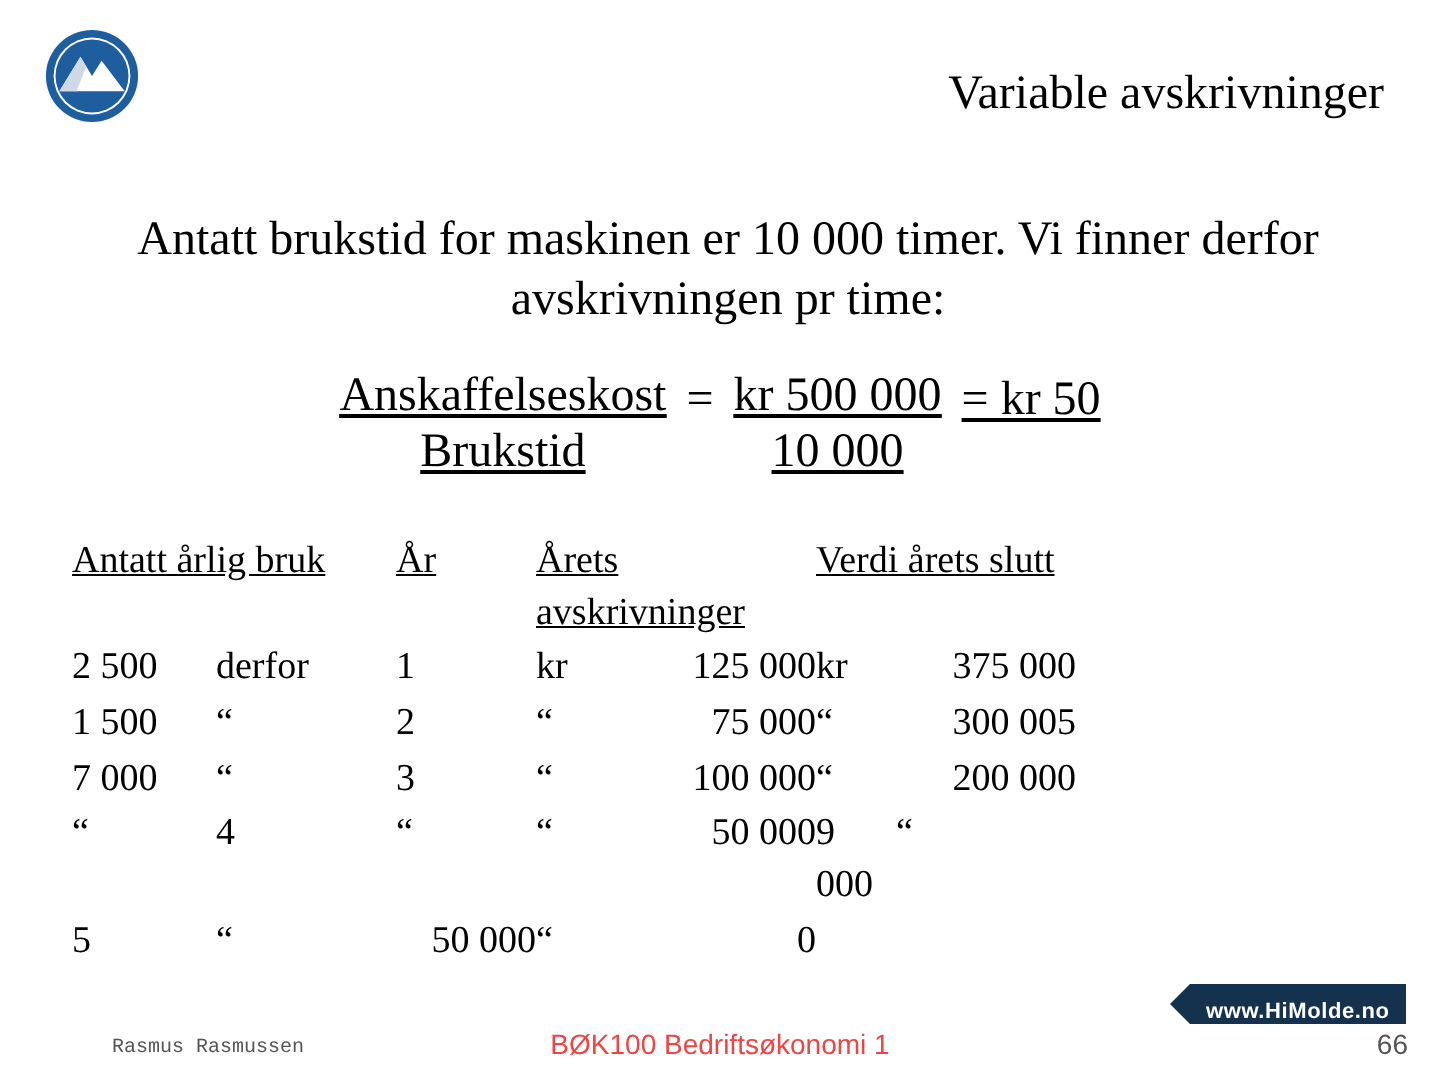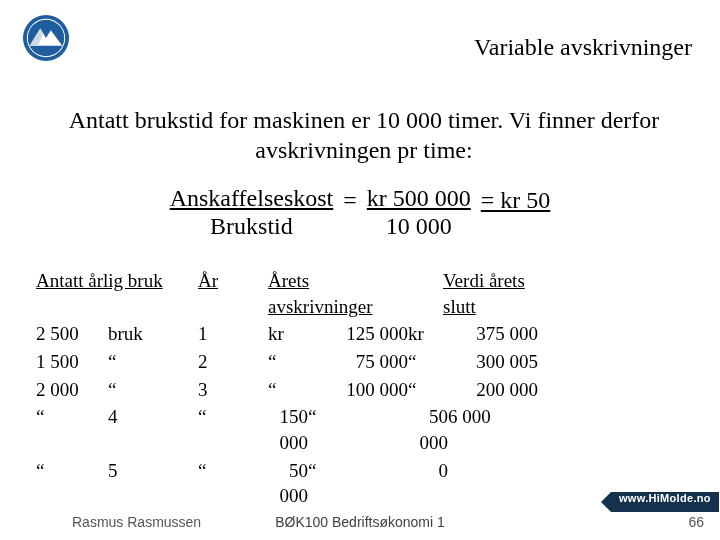--- a/index.html
+++ b/index.html
@@ -44,20 +44,21 @@
     display: flex;
     justify-content: center;
     align-items: flex-start;
     gap: 10px;
   }
   .frac {
     display: inline-flex;
     flex-direction: column;
     align-items: center;
     line-height: 1.15;
+    text-decoration: underline;
   }
   .frac .num { text-decoration: underline; text-underline-offset: 2px; }
   .eq { padding-top: 2px; }
   .eqline { text-decoration: underline; text-underline-offset: 2px; }
   .table {
     font-family: Liberation Serif, serif;
     font-size: 19px;
     line-height: 1.35;
     margin-left: 8px;
     display: grid;
@@ -68,53 +69,53 @@
   .rnum { text-align: right; }
   .footer {
     position: absolute;
     bottom: 10px;
     left: 0;
     width: 100%;
     height: 26px;
   }
   .footer .author {
     position: absolute;
-    left: 72px;
+    left: 56px;
     bottom: 0;
-    font-family: Liberation Sans, sans-serif;
-    font-size: 14px;
+    font-family: Liberation Mono, monospace;
+    font-size: 10px;
     color: #555;
   }
   .footer .course {
     position: absolute;
     left: 50%;
     transform: translateX(-50%);
     bottom: 0;
     font-family: Arial, sans-serif;
     font-size: 14px;
-    color: #404040;
+    color: #ef4444;
   }
   .footer .pagenum {
     position: absolute;
     right: 16px;
     bottom: 0;
     font-family: Arial, sans-serif;
     font-size: 14px;
     color: #555;
     margin-top: 21px;
   }
   .branding {
     position: absolute;
-    right: 1px;
+    right: 17px;
     bottom: 18px;
     width: 108px;
     height: 20px;
     background: #14324e;
     display: flex;
-    align-items: flex-start;
+    align-items: flex-end;
     padding-left: 8px;
   }
   .branding span {
     color: #fff;
     font-family: Arial, sans-serif;
     font-size: 11px;
     font-weight: bold;
     letter-spacing: 0.3px;
   }
   .branding::before {
@@ -156,54 +157,53 @@
       <span>10 000</span>
     </span>
     <span class="eq eqline">= kr  50</span>
   </div>
 
   <div class="table">
 
     <div class="thdr" style="grid-column: 1 / span 2;">Antatt årlig bruk</div>
     <div class="thdr">År</div>
     <div class="thdr" style="grid-column: 4 / span 2;">Årets avskrivninger</div>
-    <div class="thdr" style="grid-column: 6 / span 2; margin-left: 35px;">Verdi årets slutt</div>
+    <div class="thdr" style="grid-column: 6 / span 2;">Verdi årets slutt</div>
 
     <div>2 500</div>
-    <div>bruk</div>
+    <div>derfor</div>
     <div>1</div>
     <div>kr</div>
     <div class="rnum">125 000</div>
     <div>kr</div>
     <div class="rnum">375 000</div>
 
     <div>1 500</div>
     <div>“</div>
     <div>2</div>
     <div>“</div>
     <div class="rnum">75 000</div>
     <div>“</div>
     <div class="rnum">300 005</div>
 
-    <div>2 000</div>
+    <div>7 000</div>
     <div>“</div>
     <div>3</div>
     <div>“</div>
     <div class="rnum">100 000</div>
     <div>“</div>
     <div class="rnum">200 000</div>
 
     <div>“</div>
     <div>4</div>
     <div>“</div>
-    <div class="rnum">150 000</div>
     <div>“</div>
     <div class="rnum">50 000</div>
 
-    <div>6 000</div>
+    <div>9 000</div>
     <div>“</div>
     <div>5</div>
     <div>“</div>
     <div class="rnum">50 000</div>
     <div>“</div>
     <div class="rnum">0</div>
   </div>
 
   <div class="footer">
     <div class="branding">

